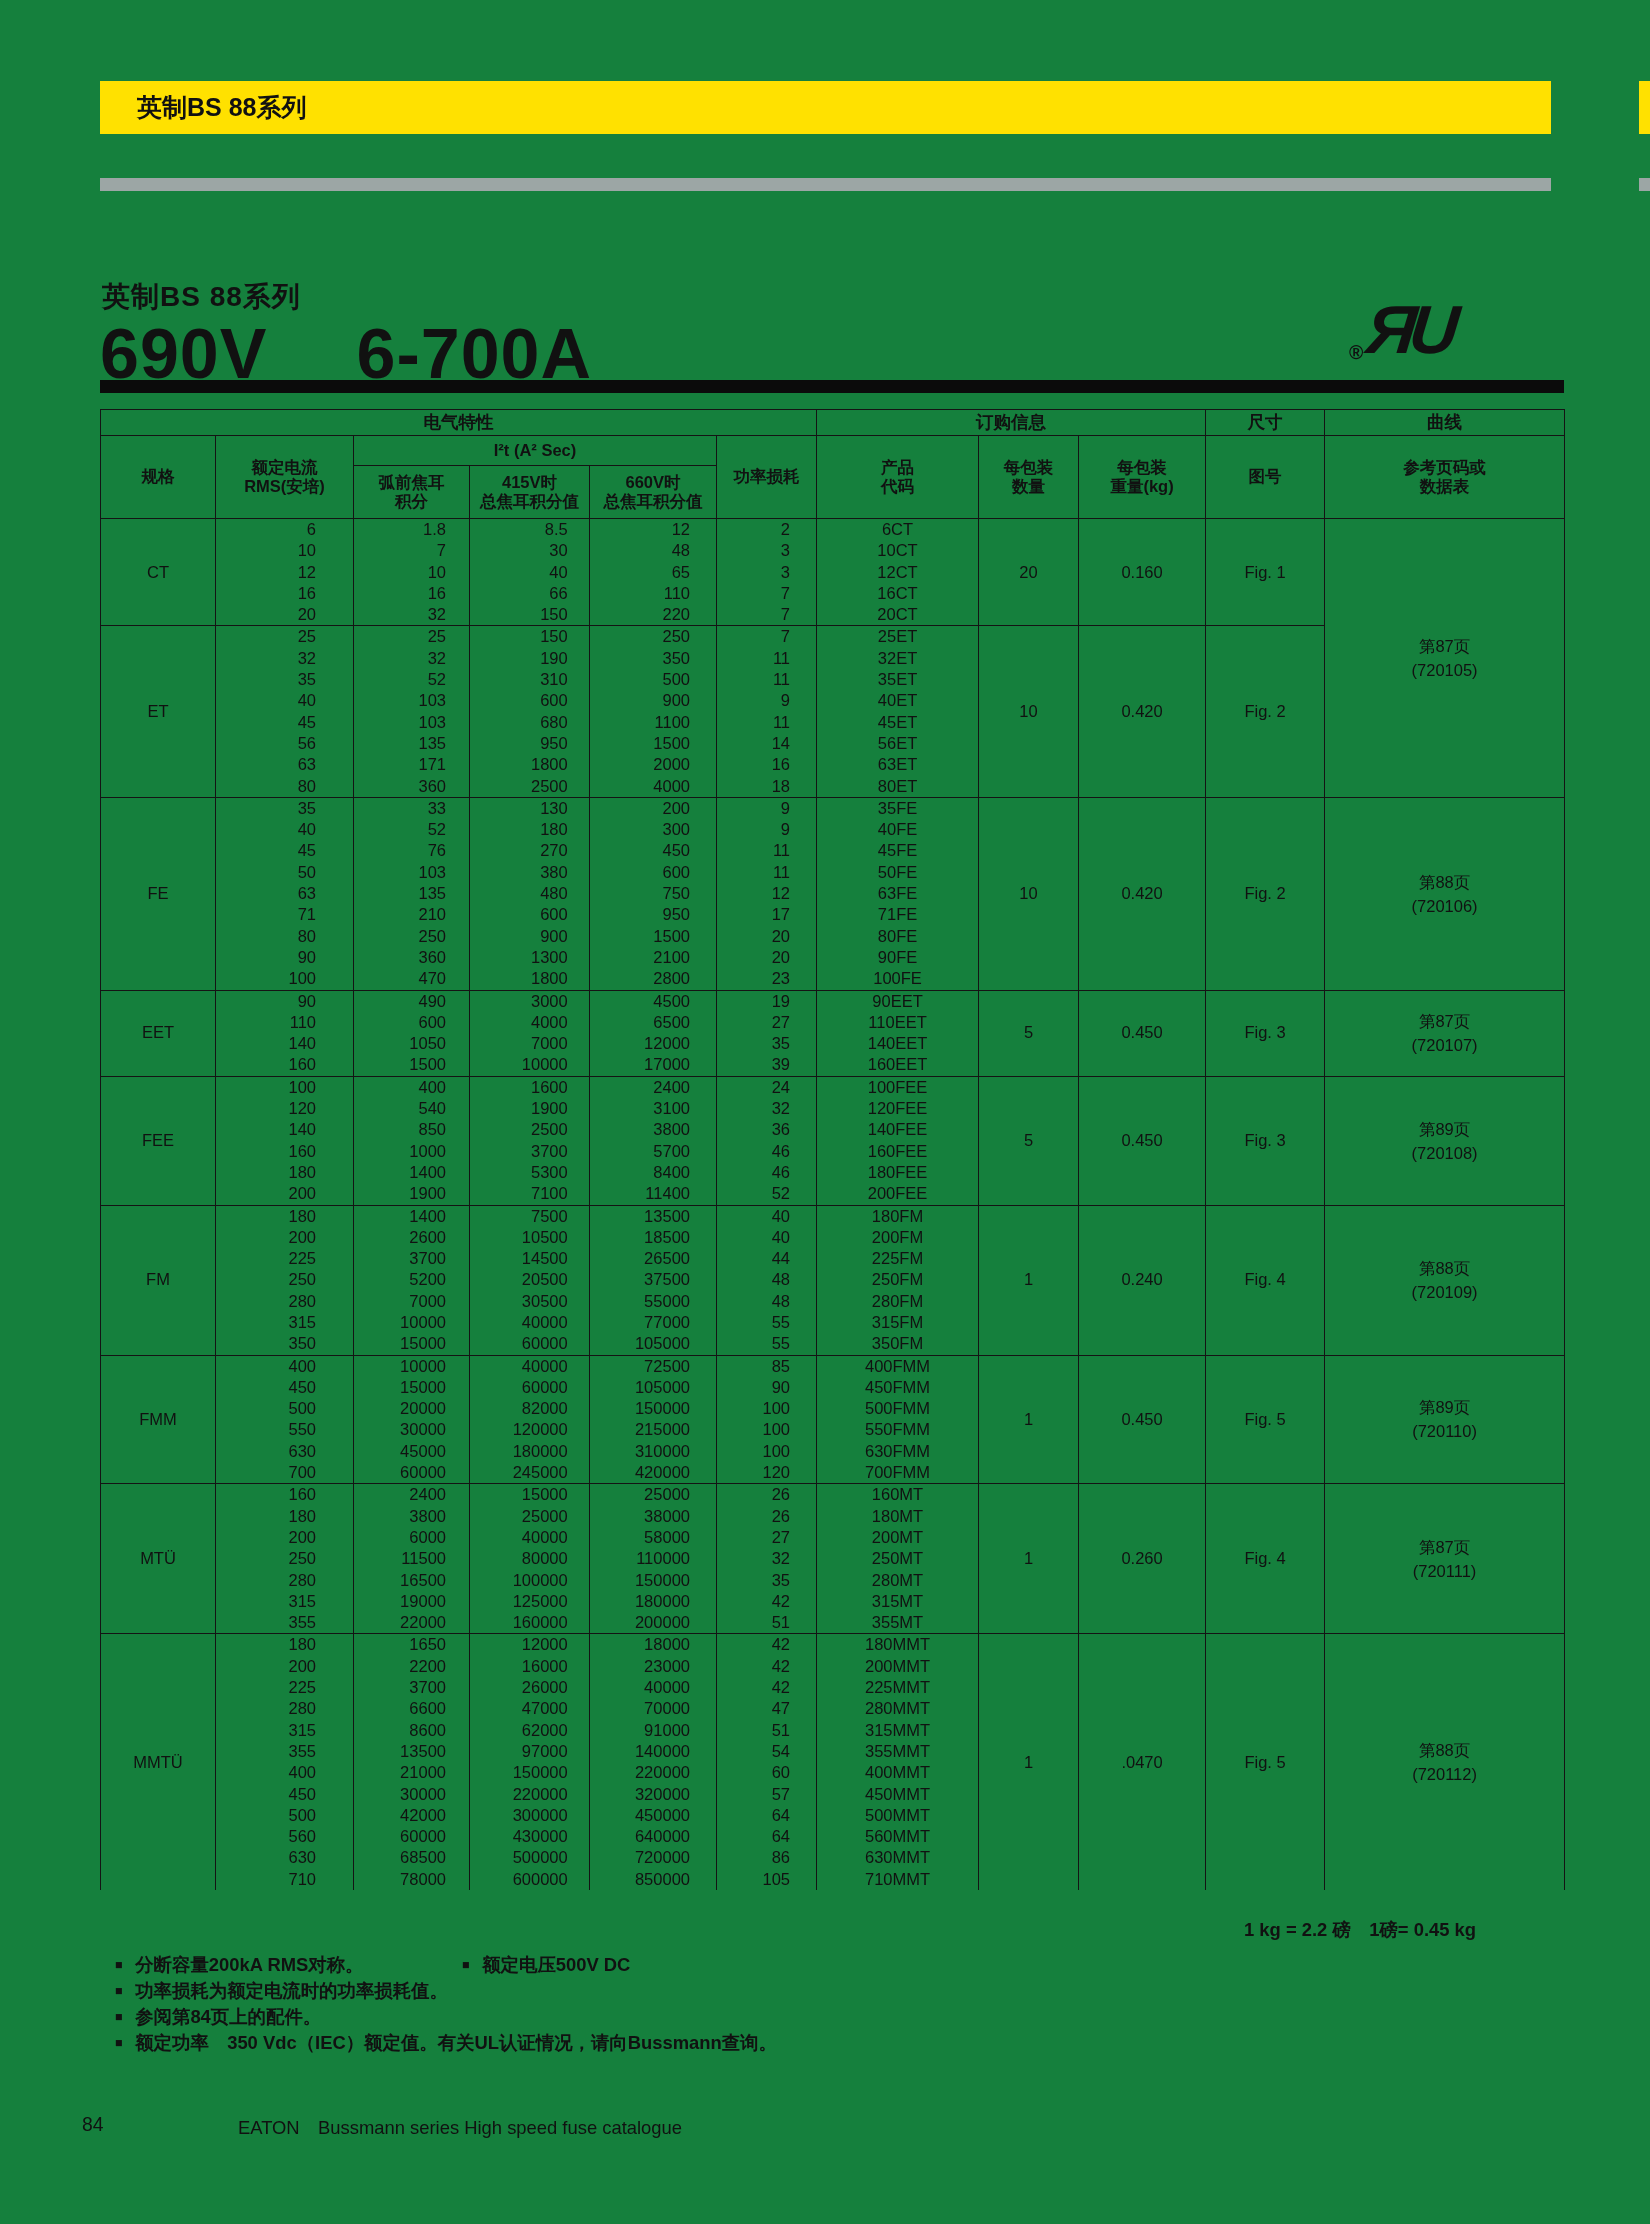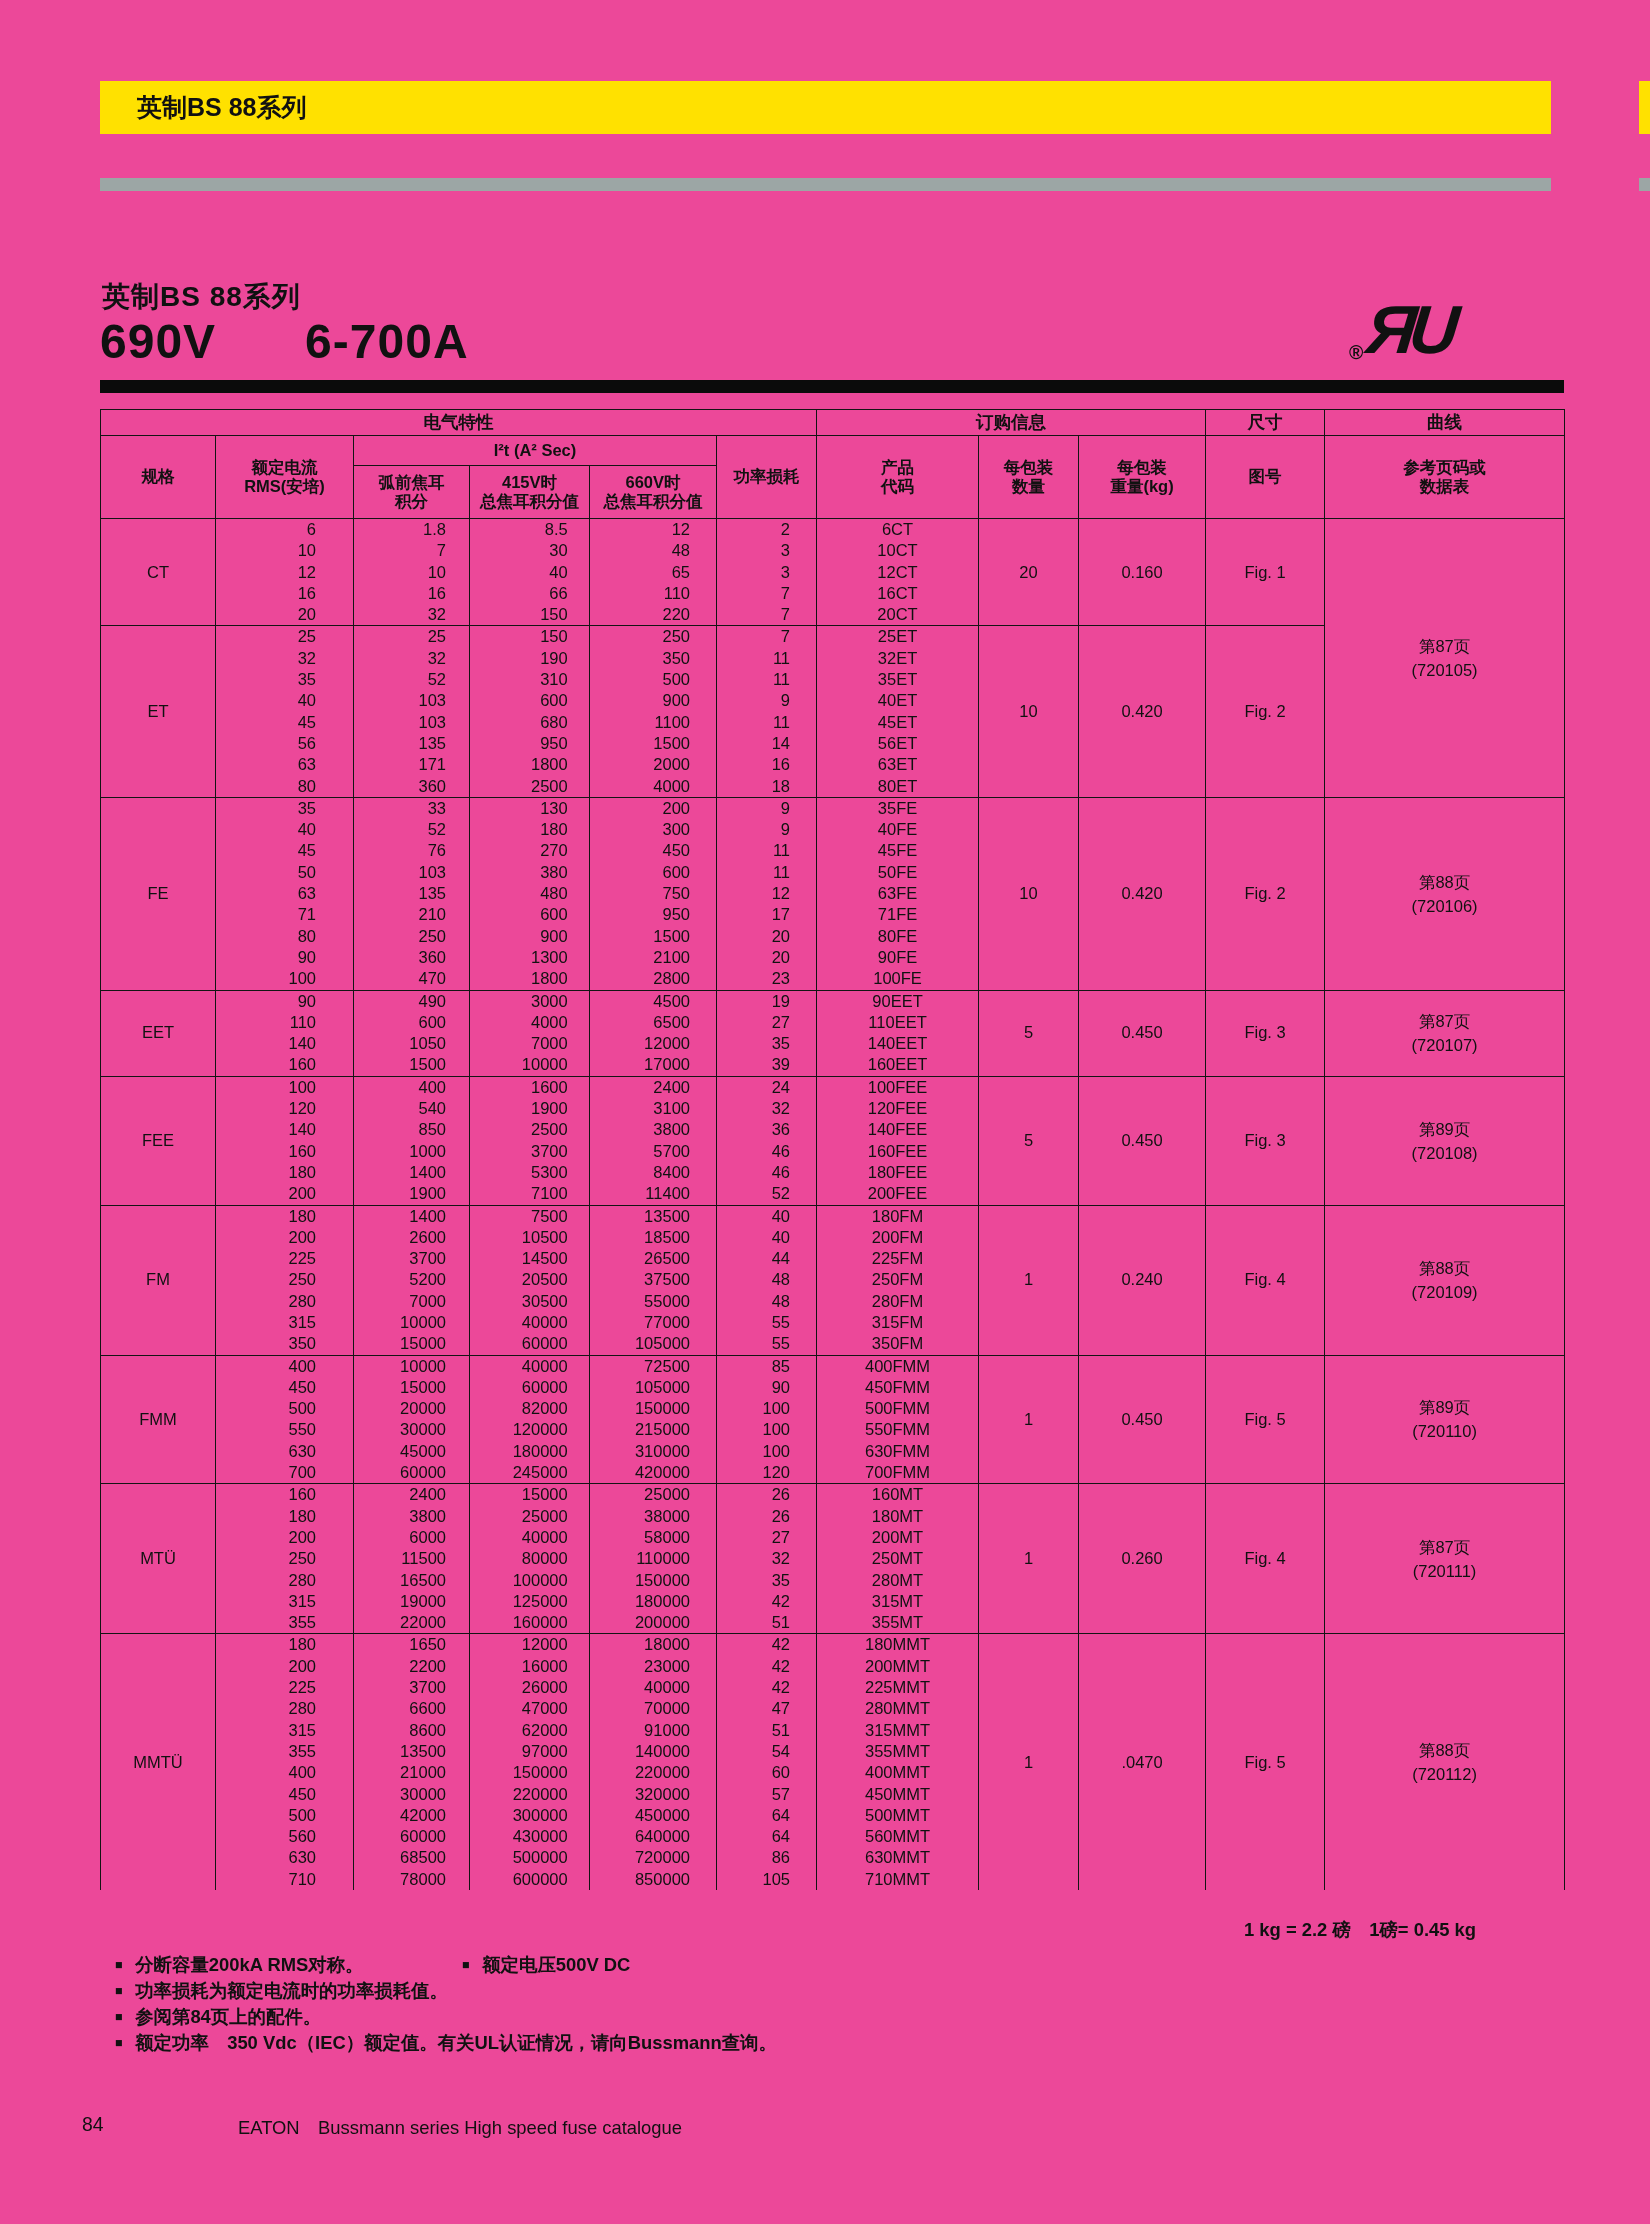--- a/index.html
+++ b/index.html
@@ -1,29 +1,29 @@
 <!DOCTYPE html>
 <html><head>
 <meta charset="utf-8">
 <style>
   html,body{margin:0;padding:0;background:#e8e8e8;}
-  .page{position:relative;width:1651px;height:2224px;background:#ec4899;overflow:hidden;
+  .page{position:relative;width:1651px;height:2224px;background:#15803d;overflow:hidden;
         font-family:"Liberation Sans","DejaVu Sans",sans-serif;color:#111;}
   .abs{position:absolute;}
 
   
   .banner{left:100px;top:81px;width:1451px;height:53px;display:flex;align-items:center;}
   .banner-title{padding-left:37px;font-size:25px;font-weight:bold;color:#111;}
   .banner-bleed{left:1639px;top:81px;width:11.6px;height:53px;}
   .graybar{left:100px;top:178px;width:1451px;height:12.6px;}
   .graybar-bleed{left:1639px;top:178px;width:11.6px;height:12.6px;}
 
   
   .series-title{left:102px;top:278px;font-size:28px;font-weight:900;letter-spacing:1px;}
-  .big-title{left:100px;top:314px;font-size:48px;font-weight:900;letter-spacing:1px;white-space:nowrap;text-align:center;}
+  .big-title{left:100px;top:314px;font-size:70px;font-weight:900;letter-spacing:1px;white-space:nowrap;text-align:center;}
   .big-gap{display:inline-block;width:89px;}
   .black-rule{left:100px;top:380px;width:1464px;height:12.6px;background:#0b0b0b;}
 
   
   .ul-logo{left:1349px;top:291px;width:126px;height:87px;}
   .ul-mark{position:absolute;left:17.5px;top:0;font-size:68px;line-height:76px;font-weight:900;
            font-style:italic;letter-spacing:-6.8px;transform:skewX(-6deg);}
   .ul-reg{position:absolute;left:0px;top:50px;font-size:19.4px;font-weight:bold;}
 
   

